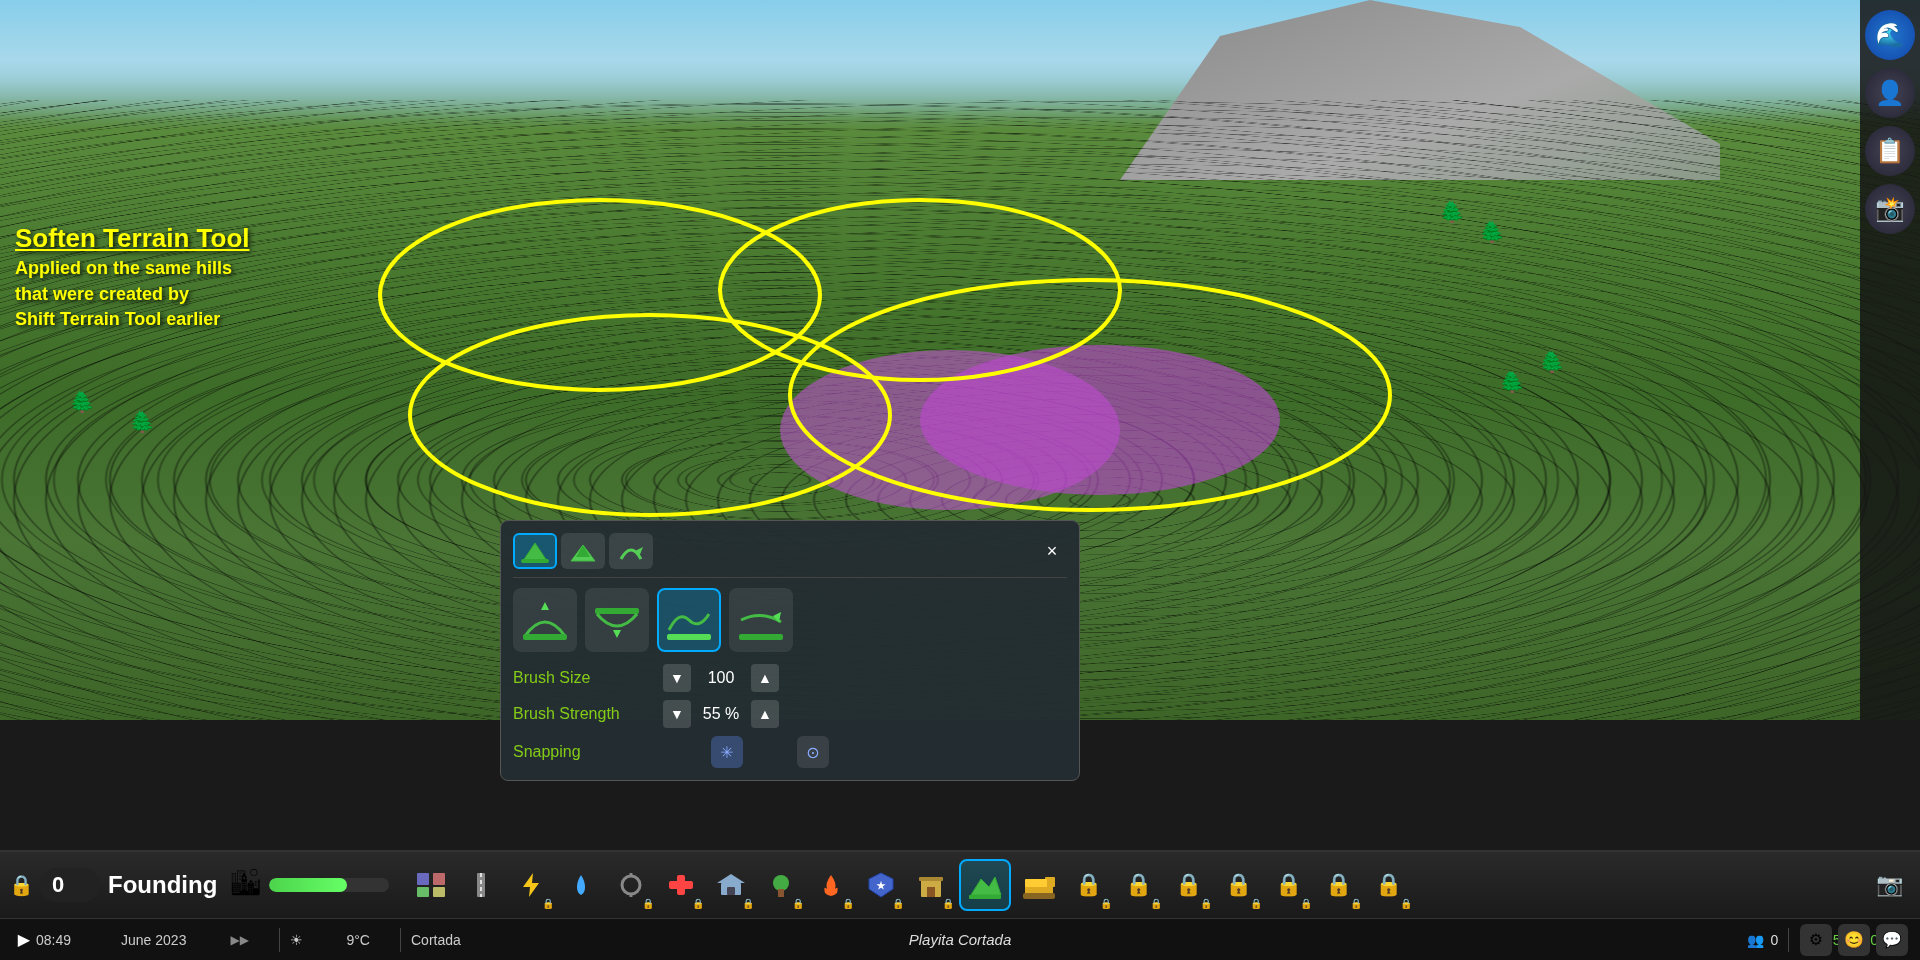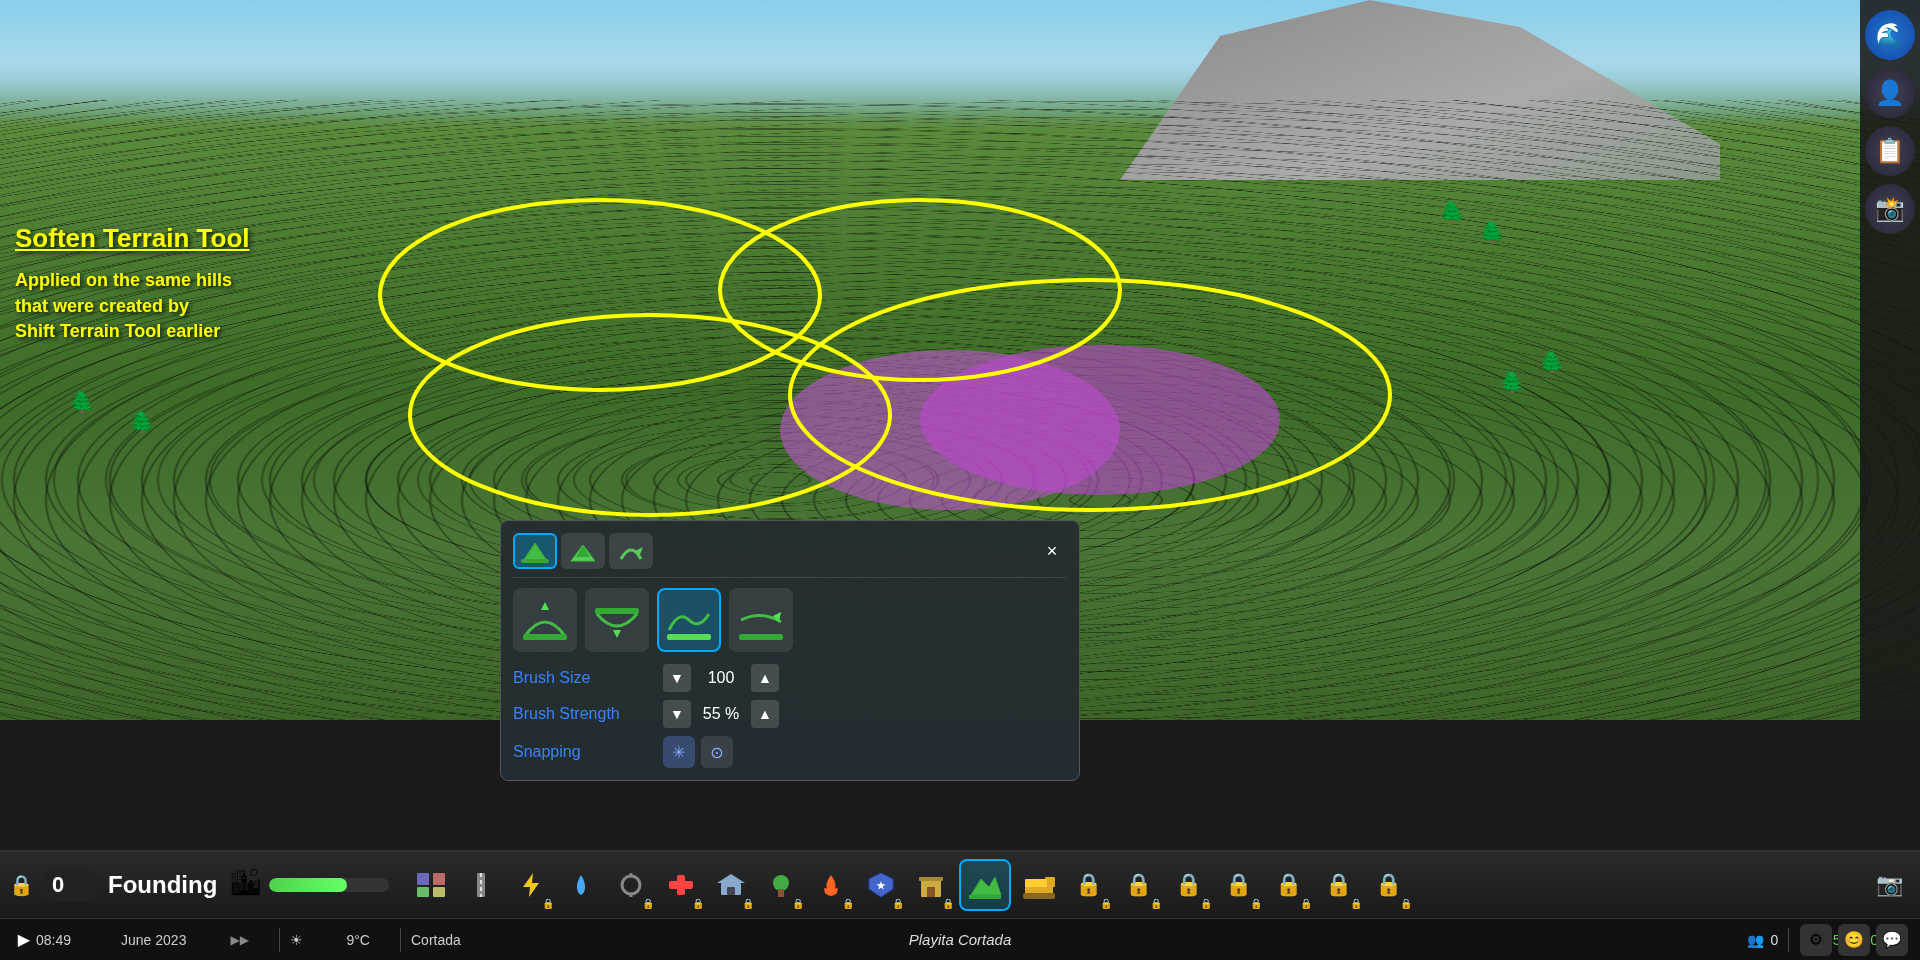--- a/index.html
+++ b/index.html
@@ -58,21 +58,21 @@
       color: #ffff00;
       font-size: 26px;
       font-weight: bold;
       line-height: 1.4;
       text-shadow: 2px 2px 4px rgba(0,0,0,0.8);
       max-width: 360px;
     }
     .annotation-title {
       text-decoration: underline;
       display: block;
-      margin-bottom: 12px;
+      margin-bottom: 0;
     }
     .annotation-body {
       font-size: 18px;
       display: block;
     }
 
     
     .tree {
       position: absolute;
       width: 0;
@@ -291,21 +291,21 @@
       border: 2px solid #00aaff;
     }
 
     
     .control-row {
       display: flex;
       align-items: center;
       margin-bottom: 8px;
     }
     .control-label {
-      color: #3b82f6;
+      color: #84cc16;
       font-size: 16px;
       width: 150px;
     }
     .control-minus, .control-plus {
       width: 28px; height: 28px;
       background: rgba(255,255,255,0.15);
       border-radius: 4px;
       display: flex; align-items: center; justify-content: center;
       cursor: pointer;
       color: white;
@@ -314,20 +314,21 @@
     .control-value {
       color: white;
       font-size: 16px;
       width: 60px;
       text-align: center;
     }
 
     .snapping-row {
       display: flex;
       align-items: center;
+      gap: 48px;
     }
     .snapping-icon {
       width: 32px; height: 32px;
       background: rgba(255,255,255,0.1);
       border-radius: 6px;
       display: flex; align-items: center; justify-content: center;
       margin-right: 6px;
       cursor: pointer;
       font-size: 16px;
       color: #88aaff;

